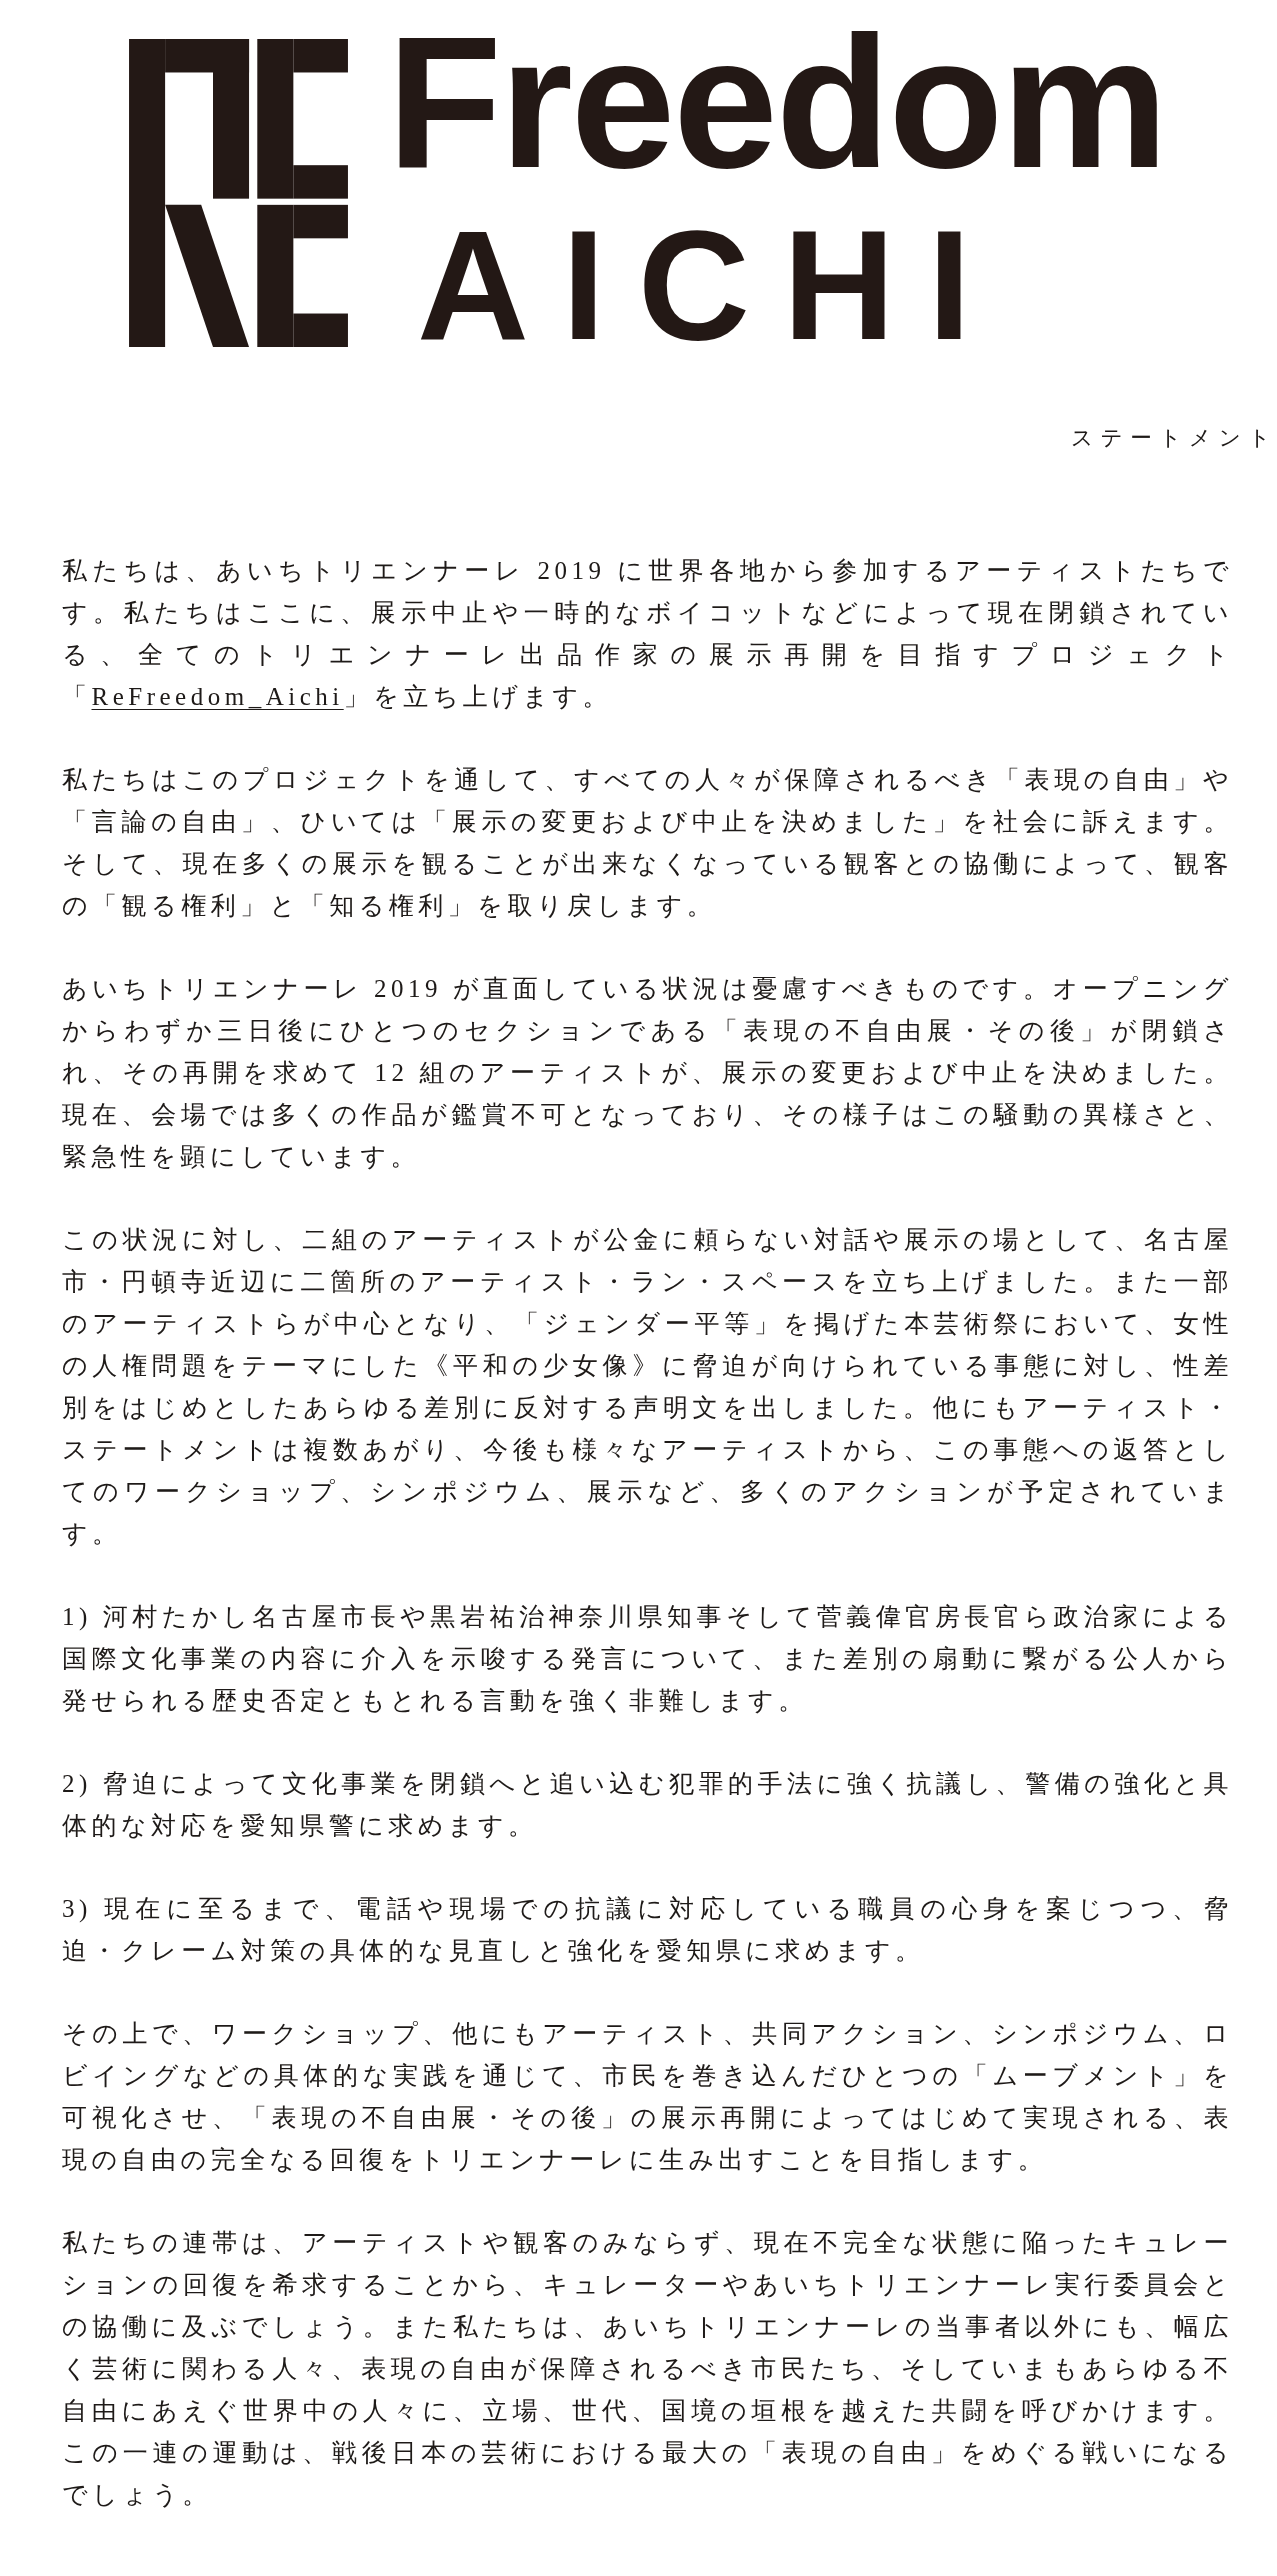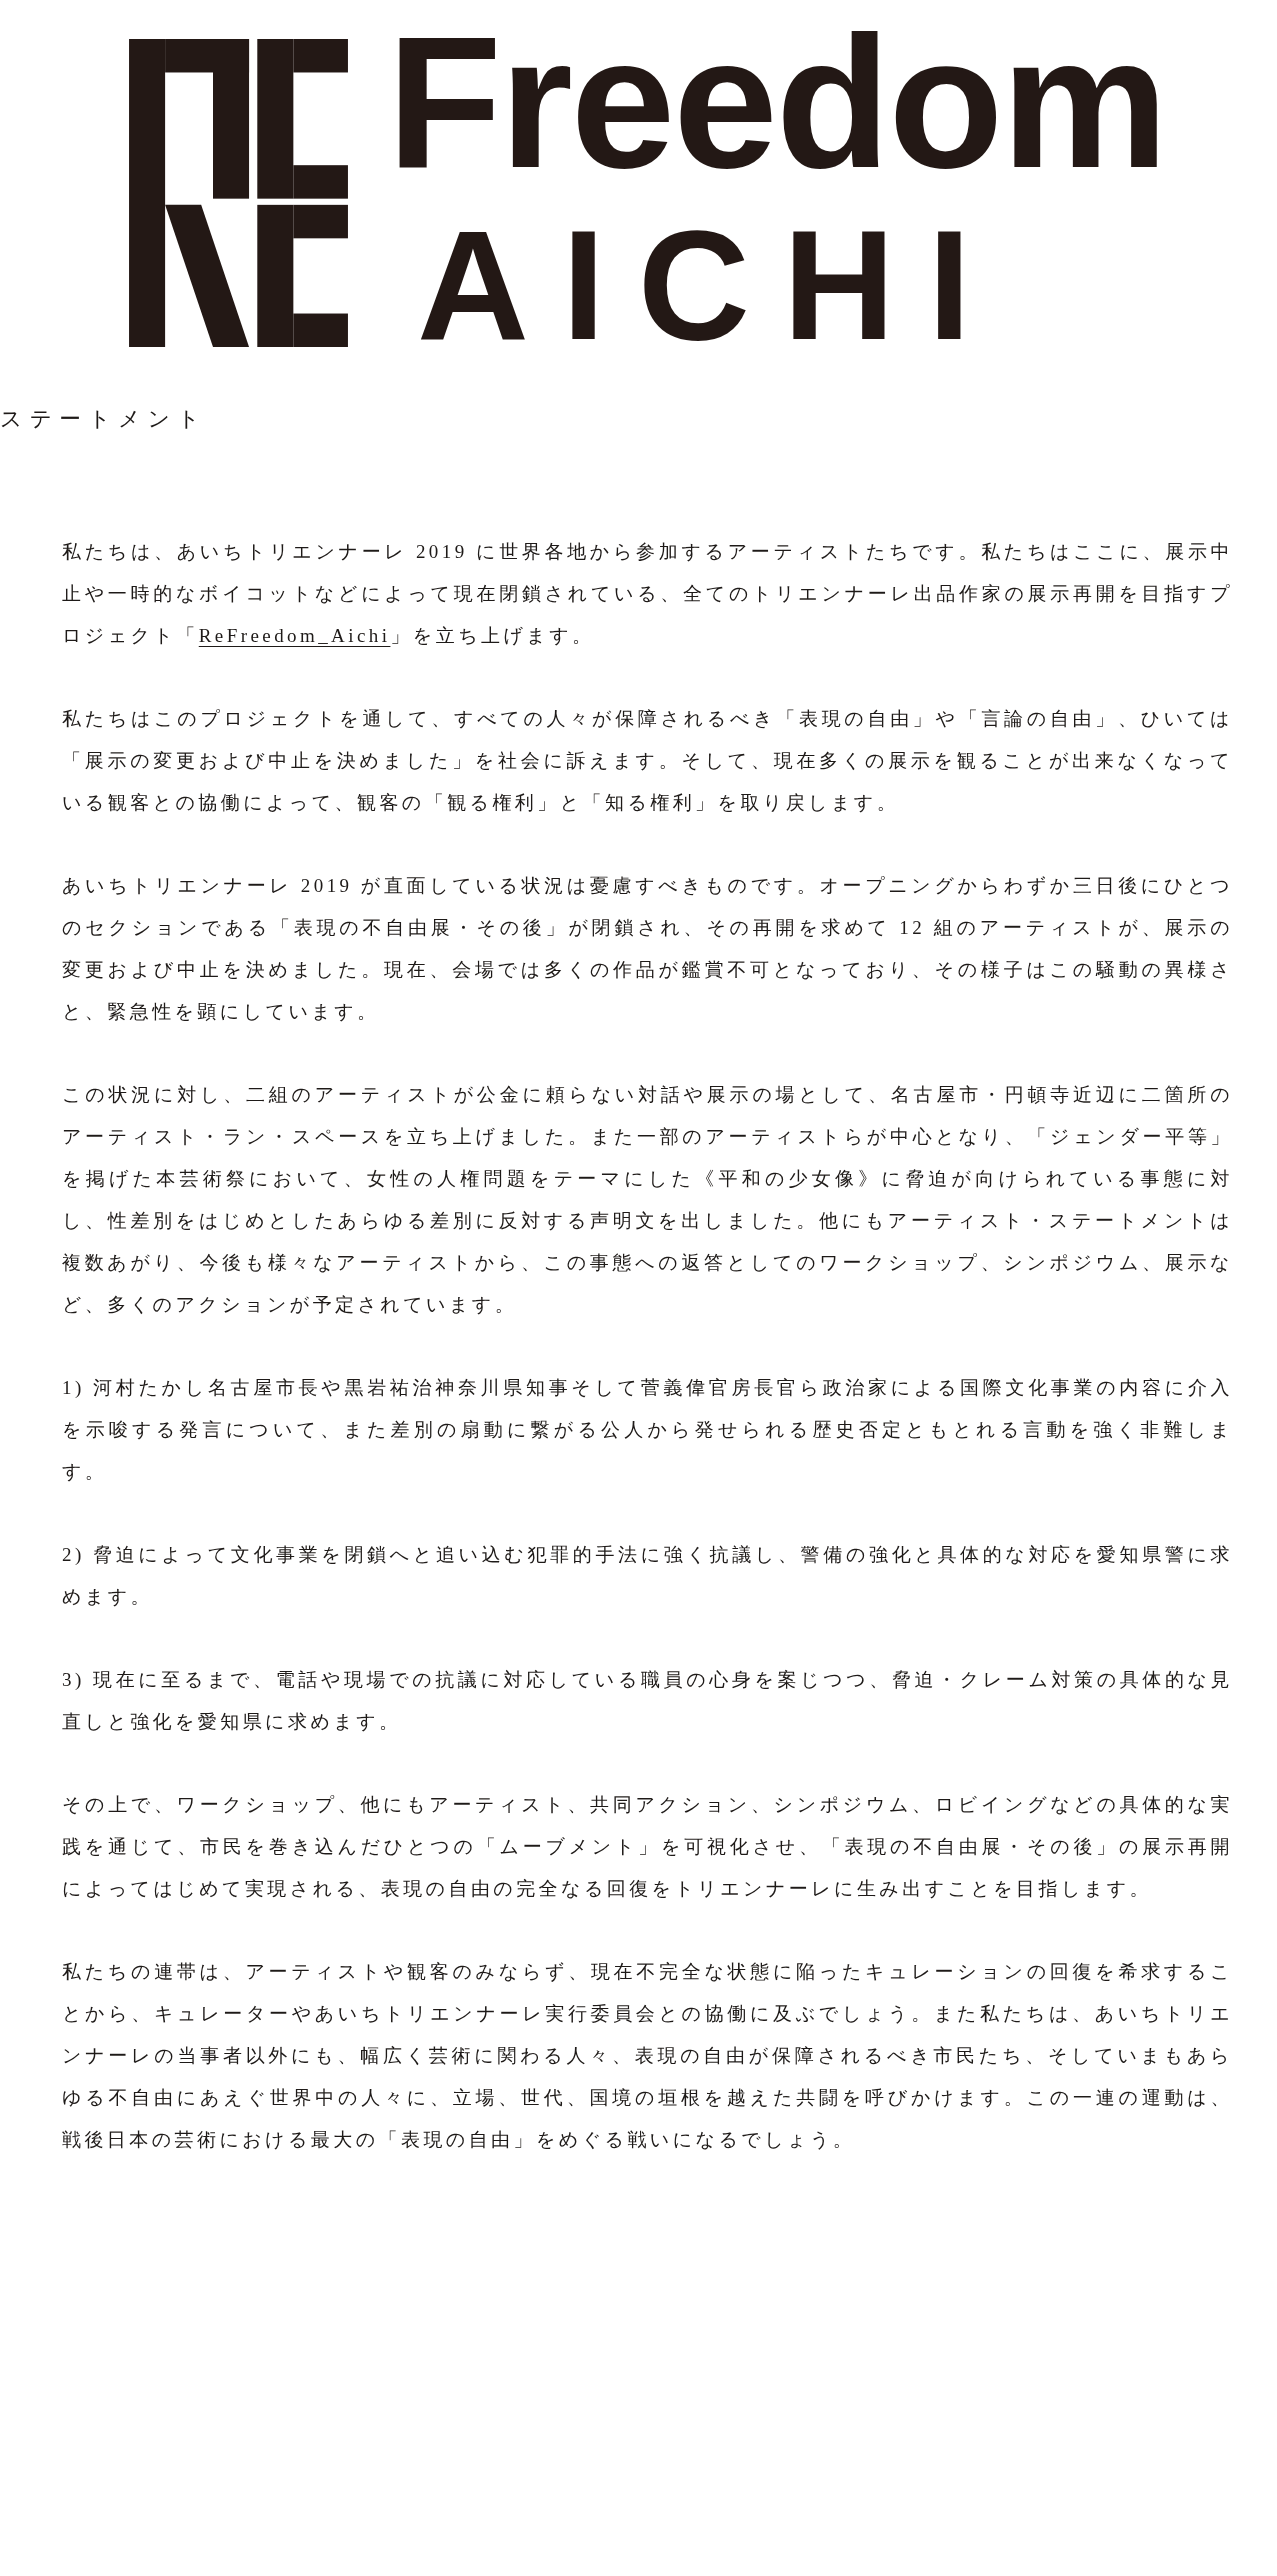--- a/index.html
+++ b/index.html
@@ -44,34 +44,34 @@
   }
   .logo-word2{
     left:372px;
     top:208px;
     font-size:155px;
     letter-spacing:33px;
     margin-left:45px;
   }
   
   .heading{
-    margin:57px 0 98px;
+    margin:76px 0 98px;
     font-size:21.6px;
     font-weight:normal;
-    text-align:left;
+    text-align:right;
     letter-spacing:0.35em;
     color:var(--text);
   }
   
   .body-text{
     padding:0 45px 0 62px;
   }
   .body-text p{
     margin:0 0 41px 0;
-    font-size:19px;
+    font-size:25px;
     line-height:42px;
     letter-spacing:0.18em;
     text-align:justify;
     white-space:pre-line;
   }
   .u{
     text-decoration:underline;
     text-underline-offset:3.6px;
     text-decoration-thickness:1px;
   }

